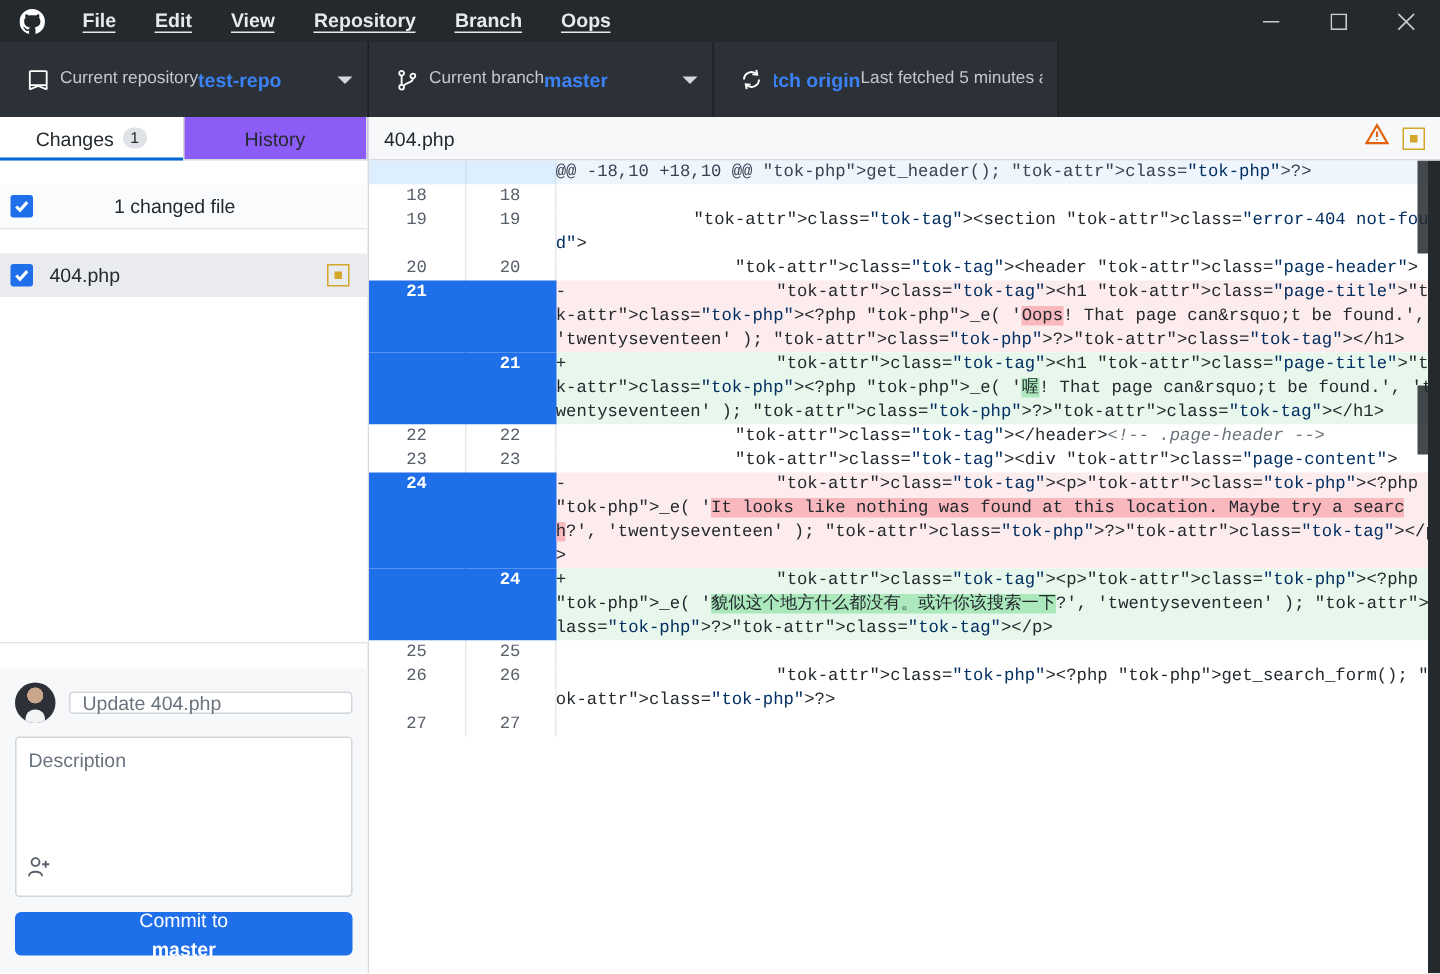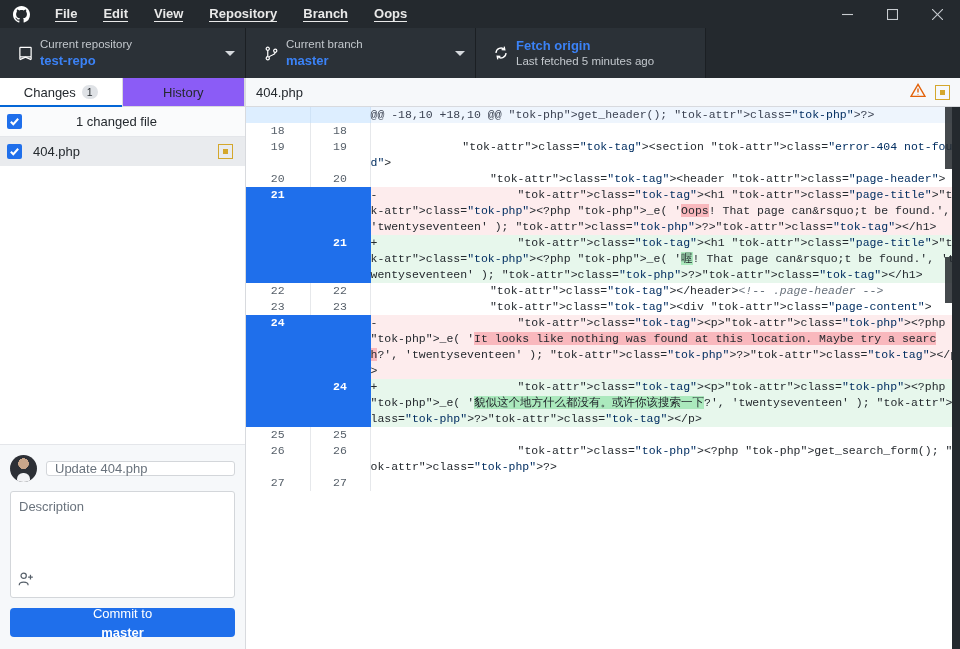--- a/index.html
+++ b/index.html
@@ -32,34 +32,34 @@
   .tb-cell {
     display: flex; align-items: center; height: 50px; position: relative;
     border-right: 1px solid #1b1f23; padding: 0 10px;
   }
   .tb-repo { width: 246px; background: #2b3137; }
   .tb-branch { width: 230px; background: #2b3137; }
   .tb-fetch { width: 230px; background: #2b3137; }
   .tb-rest { flex: 1; background: #24292e; border-right: none; }
   .tb-ico { width: 30px; display:flex; align-items:center; justify-content:center; flex:0 0 30px;}
   .tb-ico svg { fill: none; stroke: #ffffff; stroke-width: 1.3; }
-  .tb-txt { display: flex; flex-direction: column; justify-content: center; overflow: hidden; }
+  .tb-txt { display: flex; flex-direction: row; justify-content: center; overflow: hidden; }
   .tb-label { font-size: 11.5px; color: #c3c8cd; line-height: 15px; white-space: nowrap; }
   .tb-value { font-size: 13px; color: #3b82f6; font-weight: bold; line-height: 17px; white-space: nowrap; }
   .tb-sub { font-size: 11.5px; color: #c3c8cd; line-height: 15px; white-space: nowrap; }
   .caret { margin-left: auto; width: 0; height: 0;
     border-left: 5px solid transparent; border-right: 5px solid transparent;
     border-top: 5px solid #d5d9dd; }
 
   
   .body { flex: 1; display: flex; min-height: 0; }
 
   
   .left { width: 246px; flex: 0 0 246px; display: flex; flex-direction: column;
-          background: #fff; border-right: 1px solid #d8dade; min-height: 0; }
+          background: #fff; border-right: 1px solid #d8dade; min-height: 0; gap: 16px; }
   .tabs { height: 29px; flex: 0 0 29px; display: flex; background: #f6f8fa;
           border-bottom: 1px solid #d8dade; }
   .tab { flex: 1; display: flex; align-items: center; justify-content: center; gap: 6px;
          font-size: 13px; color: #24292e; background: #8b5cf6;
          border-right: 1px solid #d8dade; position: relative; }
   .tab.active { background: #ffffff; }
   .tab.active::after { content:''; position:absolute; left:0; right:0; bottom:-1px; height:2px; background:#0366d6; }
   .tab-badge { background: #dfe2e6; color: #24292e; font-size: 10.5px;
                border-radius: 9px; padding: 0px 5px; line-height: 14px; }
 

